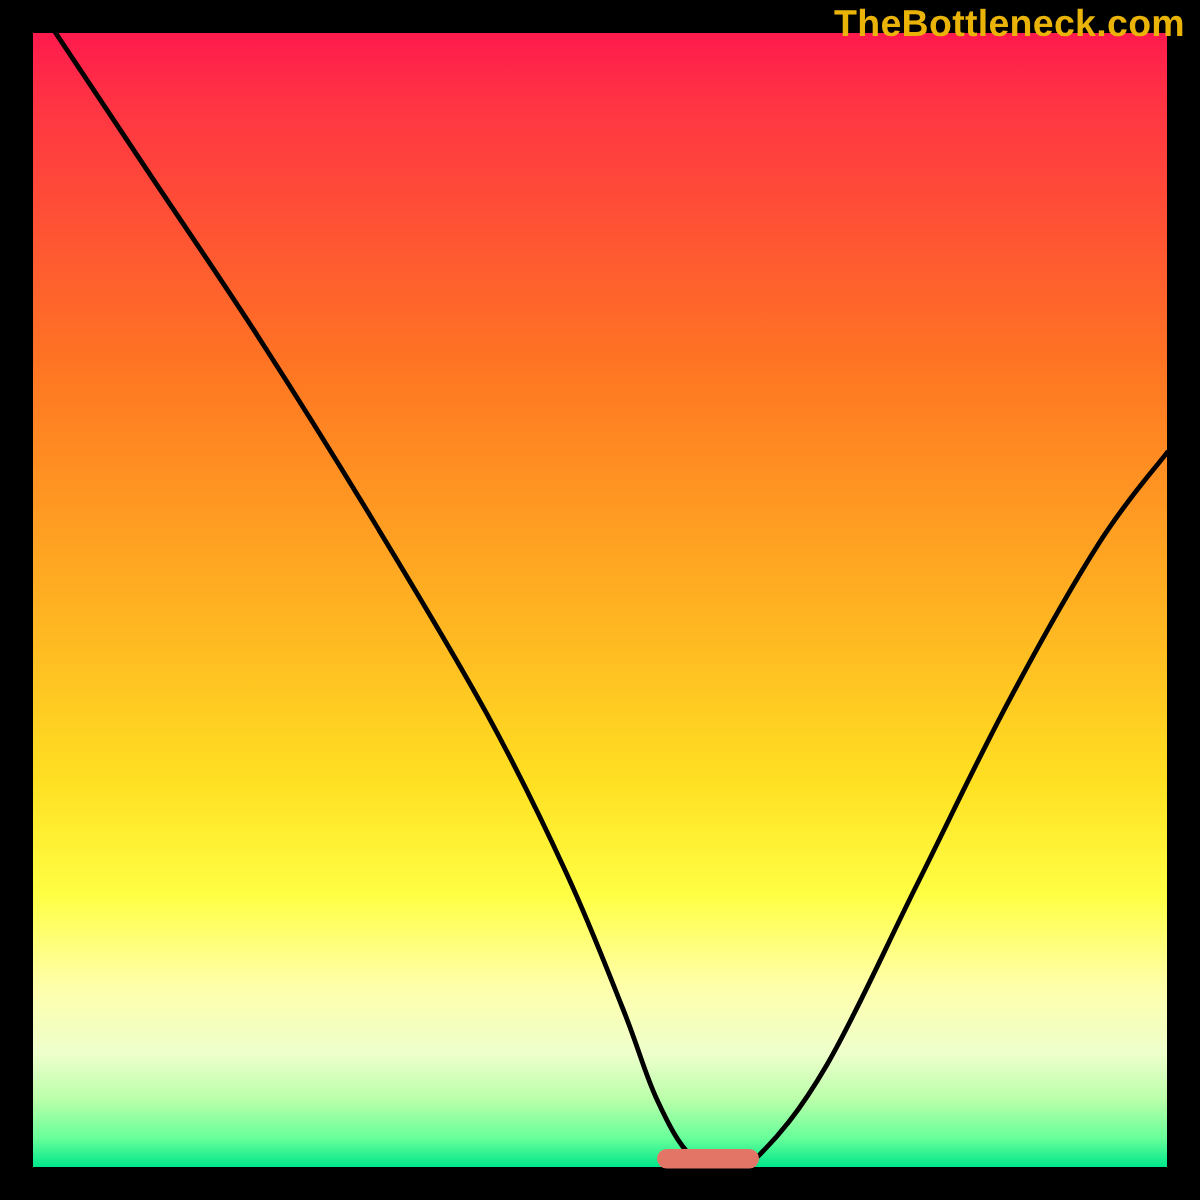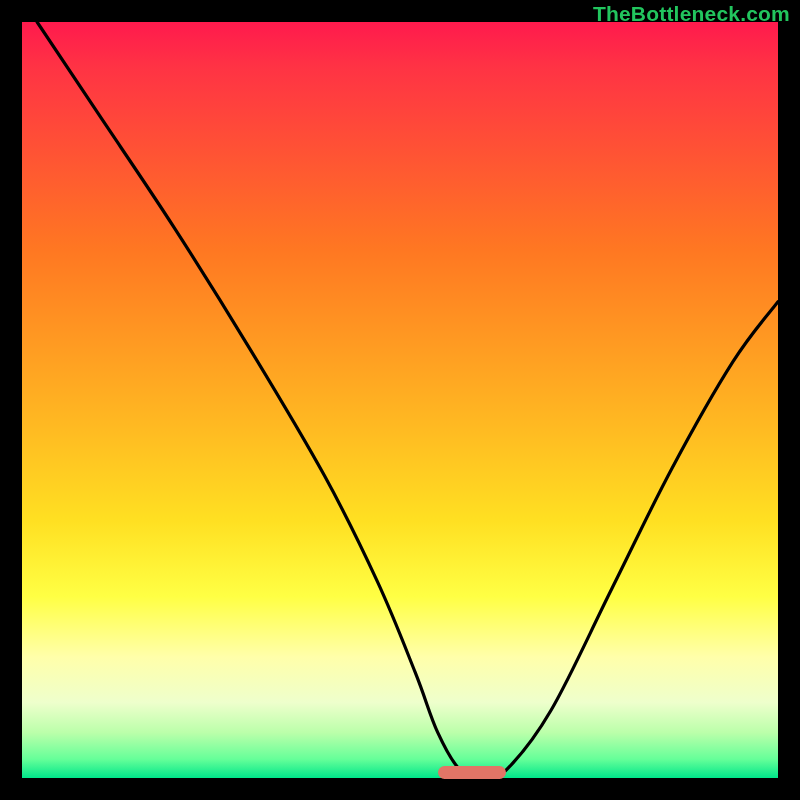--- a/index.html
+++ b/index.html
@@ -36,22 +36,22 @@
       #eeffcc 90%,
       #bbffaa 94%,
       #66ff99 97.5%,
       #00e68a 100%
     );
   }
   .watermark {
     position: absolute;
     top: 2px;
     right: 10px;
-    color: #22c55e;
-    font-size: 21px;
+    color: #eab308;
+    font-size: 25px;
     font-weight: 600;
     letter-spacing: 0.2px;
     z-index: 10;
     text-align: right;
   }
   svg.curve {
     position: absolute;
     left: 0;
     top: 0;
     width: 756px;

